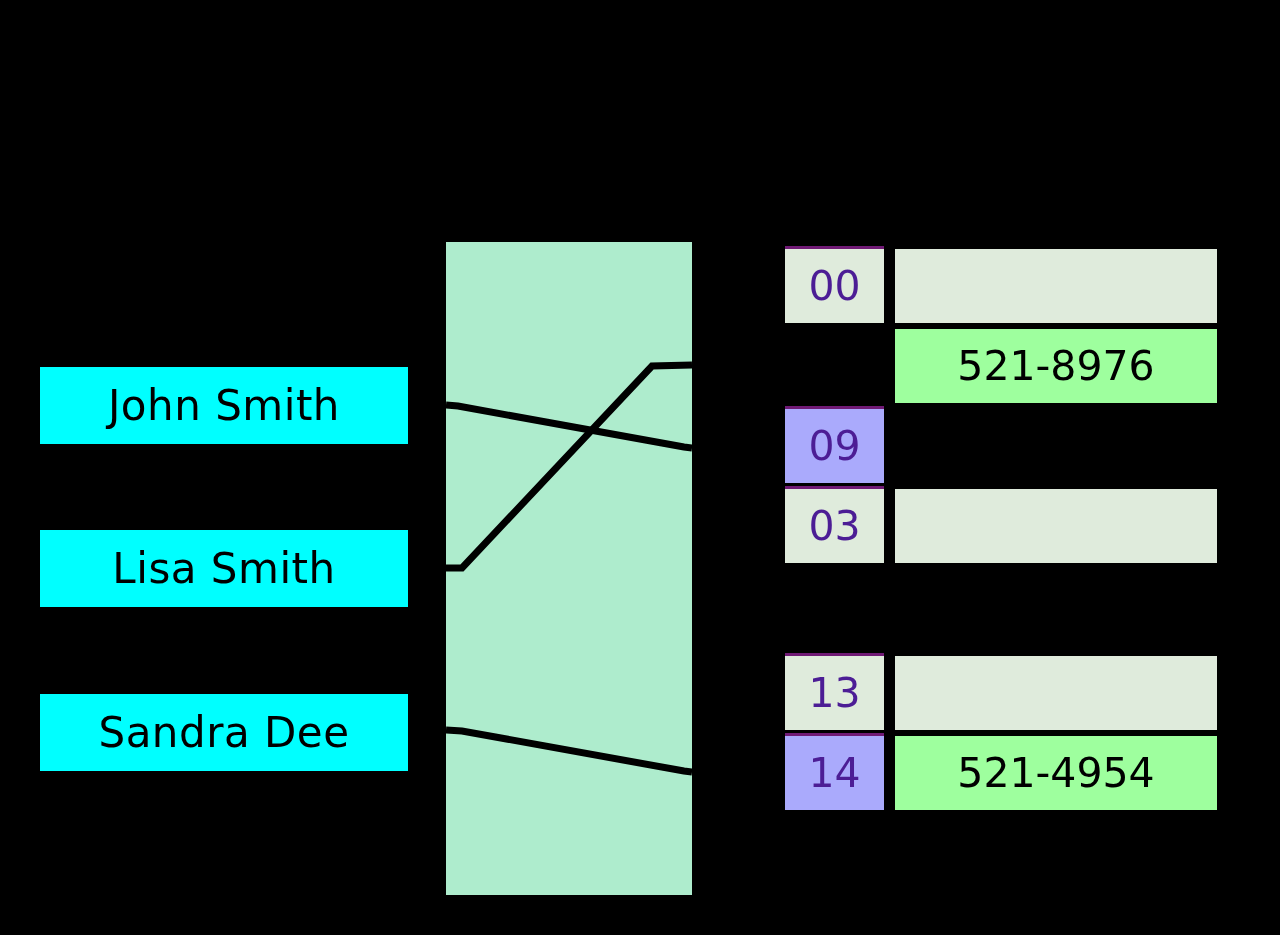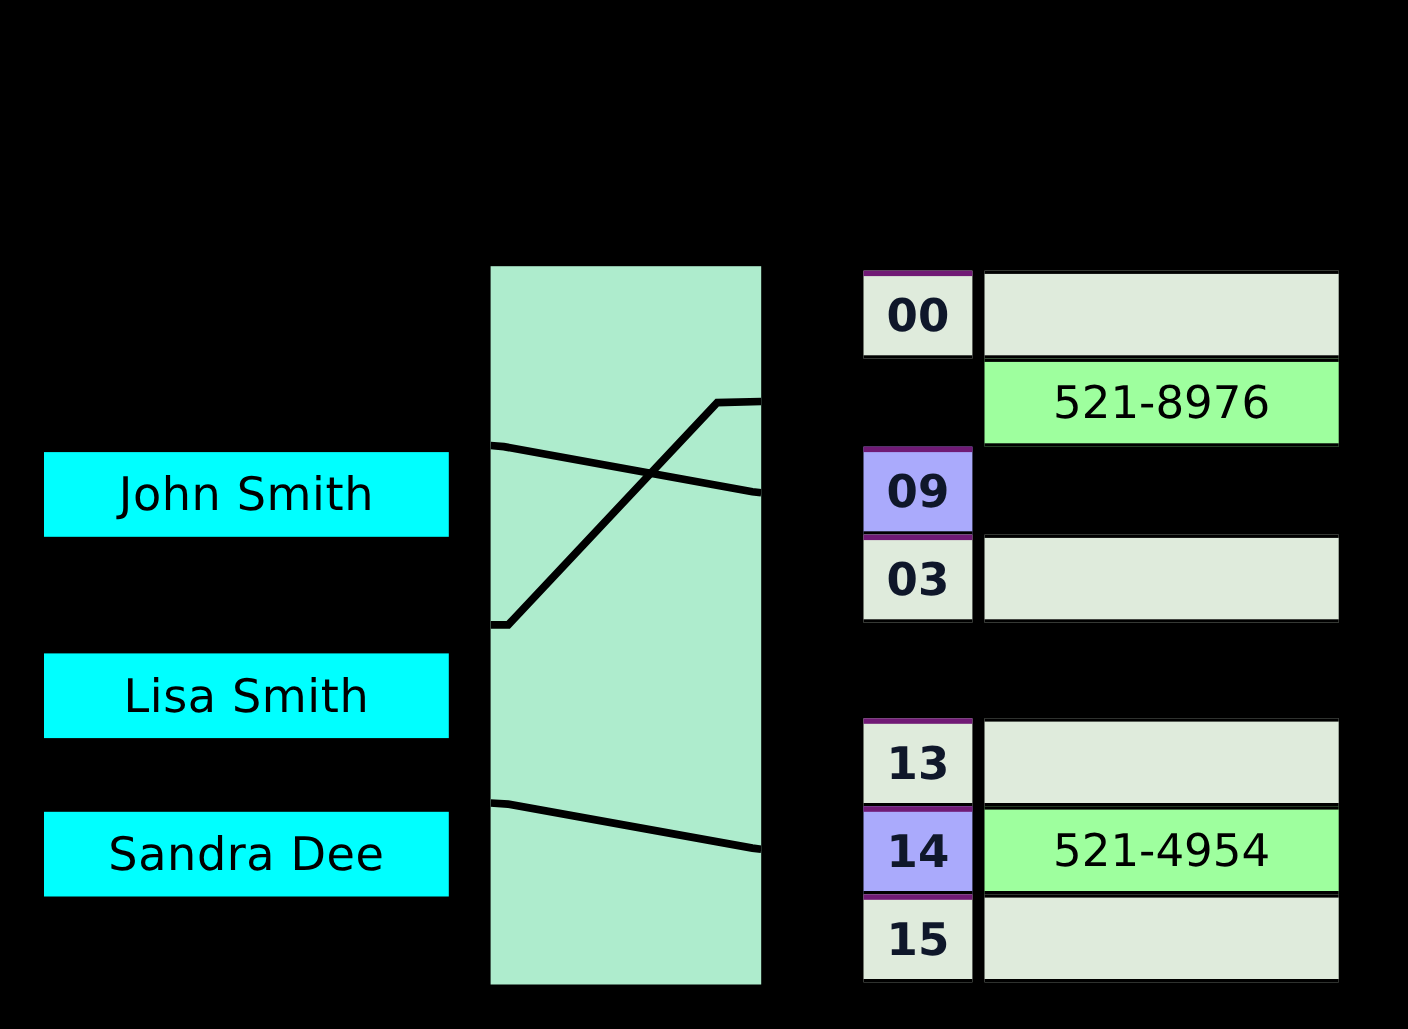--- a/index.html
+++ b/index.html
@@ -26,24 +26,23 @@
     height: 77px;
     background: #00ffff;
     color: #000000;
     display: flex;
     align-items: center;
     justify-content: center;
     font-size: 42px;
     line-height: 1;
     letter-spacing: 0.5px;
     box-sizing: border-box;
-    margin-top: 44px;
   }
   #key-0 { top: 367px; }
-  #key-1 { top: 550px; }
+  #key-1 { top: 530px; }
   #key-2 { top: 694px; }
 
   
   #hash-box {
     position: absolute;
     left: 446px;
     top: 242px;
     width: 246px;
     height: 653px;
     background: #aeeccd;
@@ -72,25 +71,24 @@
   .cell-index {
     position: absolute;
     left: 0;
     top: 0;
     width: 99px;
     height: 80px;
     display: flex;
     align-items: center;
     justify-content: center;
     font-size: 41px;
-    color: #0f172a;
+    color: #4c1d95;
     box-sizing: border-box;
-    border-top: 5px solid #701a75;
+    border-top: 3px solid #701a75;
     border-bottom: 3px solid #000000;
-    font-weight: bold;
   }
   .cell-value {
     position: absolute;
     left: 110px;
     top: 0;
     width: 322px;
     height: 80px;
     display: flex;
     align-items: center;
     justify-content: center;
@@ -150,19 +148,15 @@
 
   <div class="hash-table" id="table-1">
     <div class="table-row">
       <div class="cell-index empty">13</div>
       <div class="cell-value empty"></div>
     </div>
     <div class="table-row">
       <div class="cell-index filled">14</div>
       <div class="cell-value filled">521-4954</div>
     </div>
-    <div class="table-row">
-      <div class="cell-index empty">15</div>
-      <div class="cell-value empty"></div>
-    </div>
   </div>
 
 </div>
 
 </body></html>

